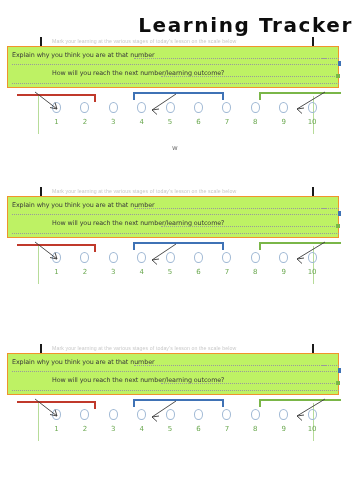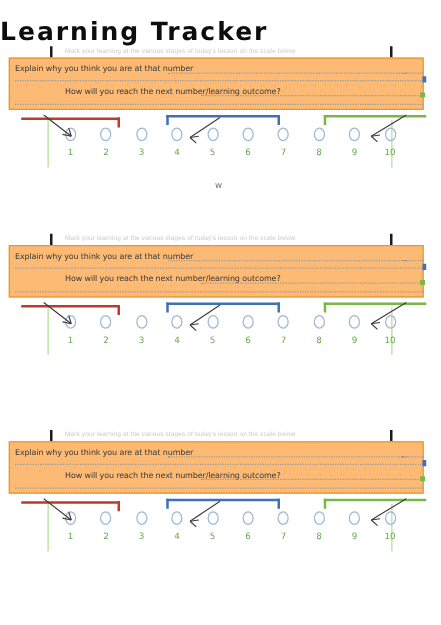--- a/index.html
+++ b/index.html
@@ -4,21 +4,21 @@
 <style>
   html,body{margin:0;padding:0;}
   body{
     width:353px;height:500px;background:#ffffff;overflow:hidden;
     font-family:"Liberation Sans",sans-serif;position:relative;
   }
   .page{position:absolute;inset:0;}
 
   
   .title{
-    position:absolute;top:13px;left:0;width:353px;text-align:left;
+    position:absolute;top:13px;left:0;width:353px;text-align:right;
     font-family:"DejaVu Sans",sans-serif;
     font-size:20px;font-weight:bold;letter-spacing:1.6px;color:#0d0d0d;
     line-height:24px;white-space:nowrap;
   }
 
   
   .panel{position:absolute;left:0;width:353px;height:140px;}
 
   
   .faded{
@@ -28,21 +28,21 @@
     font-family:"Liberation Sans",sans-serif;
   }
   
   .vtick{position:absolute;width:1.6px;height:9px;background:#1a1a1a;top:-1px;}
   .vtick.left{left:40px;}
   .vtick.right{left:312px;}
 
   
   .obox{
     position:absolute;left:7px;top:8px;width:332px;height:42px;
-    border:1.3px solid #f0932c;box-sizing:border-box;background:#fdba74;
+    border:1.3px solid #f0932c;box-sizing:border-box;background:#bef264;
   }
   .prompt{
     position:absolute;left:4px;font-size:6.4px;color:#3a3a3a;white-space:nowrap;
     font-family:"DejaVu Sans",sans-serif;letter-spacing:-.1px;
   }
   .p1{top:4px;}
   .p2{top:22px;padding-left:40px;}
   .dots{
     position:absolute;height:1px;border-bottom:1px dotted #9a9a9a;
   }

